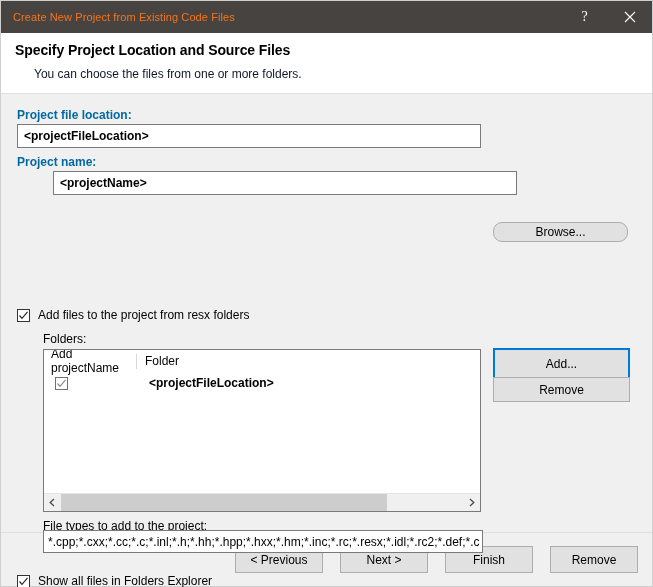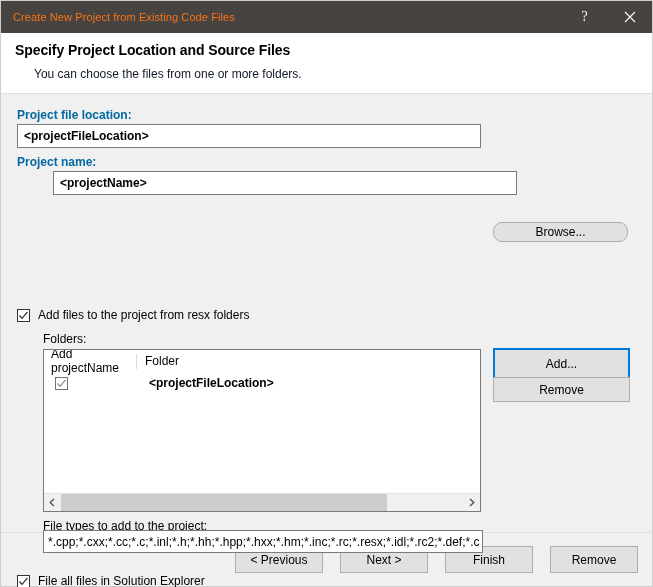--- a/index.html
+++ b/index.html
@@ -379,21 +379,21 @@
 
     <div class="lbl-filetypes">File types to add to the project:</div>
     <div class="textbox" id="tb-filetypes">*.cpp;*.cxx;*.cc;*.c;*.inl;*.h;*.hh;*.hpp;*.hxx;*.hm;*.inc;*.rc;*.resx;*.idl;*.rc2;*.def;*.c</div>
 
     <div class="checkrow" id="chk-showall">
       <span class="cbox">
         <svg width="11" height="11" viewBox="0 0 11 11">
           <path d="M1.5 5.5 L4 8.4 L9.5 1.8" stroke="#2b2b2b" stroke-width="1.2" fill="none"></path>
         </svg>
       </span>
-      <span class="cb-label">File all files in Solution Explorer</span>
+      <span class="cb-label">Show all files in Folders Explorer</span>
     </div>
 
   </div>
 
   <div class="footer">
     <div class="footer-btn">&lt; Previous</div>
     <div class="footer-btn">Next &gt;</div>
     <div class="footer-btn">Finish</div>
     <div class="footer-btn">Remove</div>
   </div>

